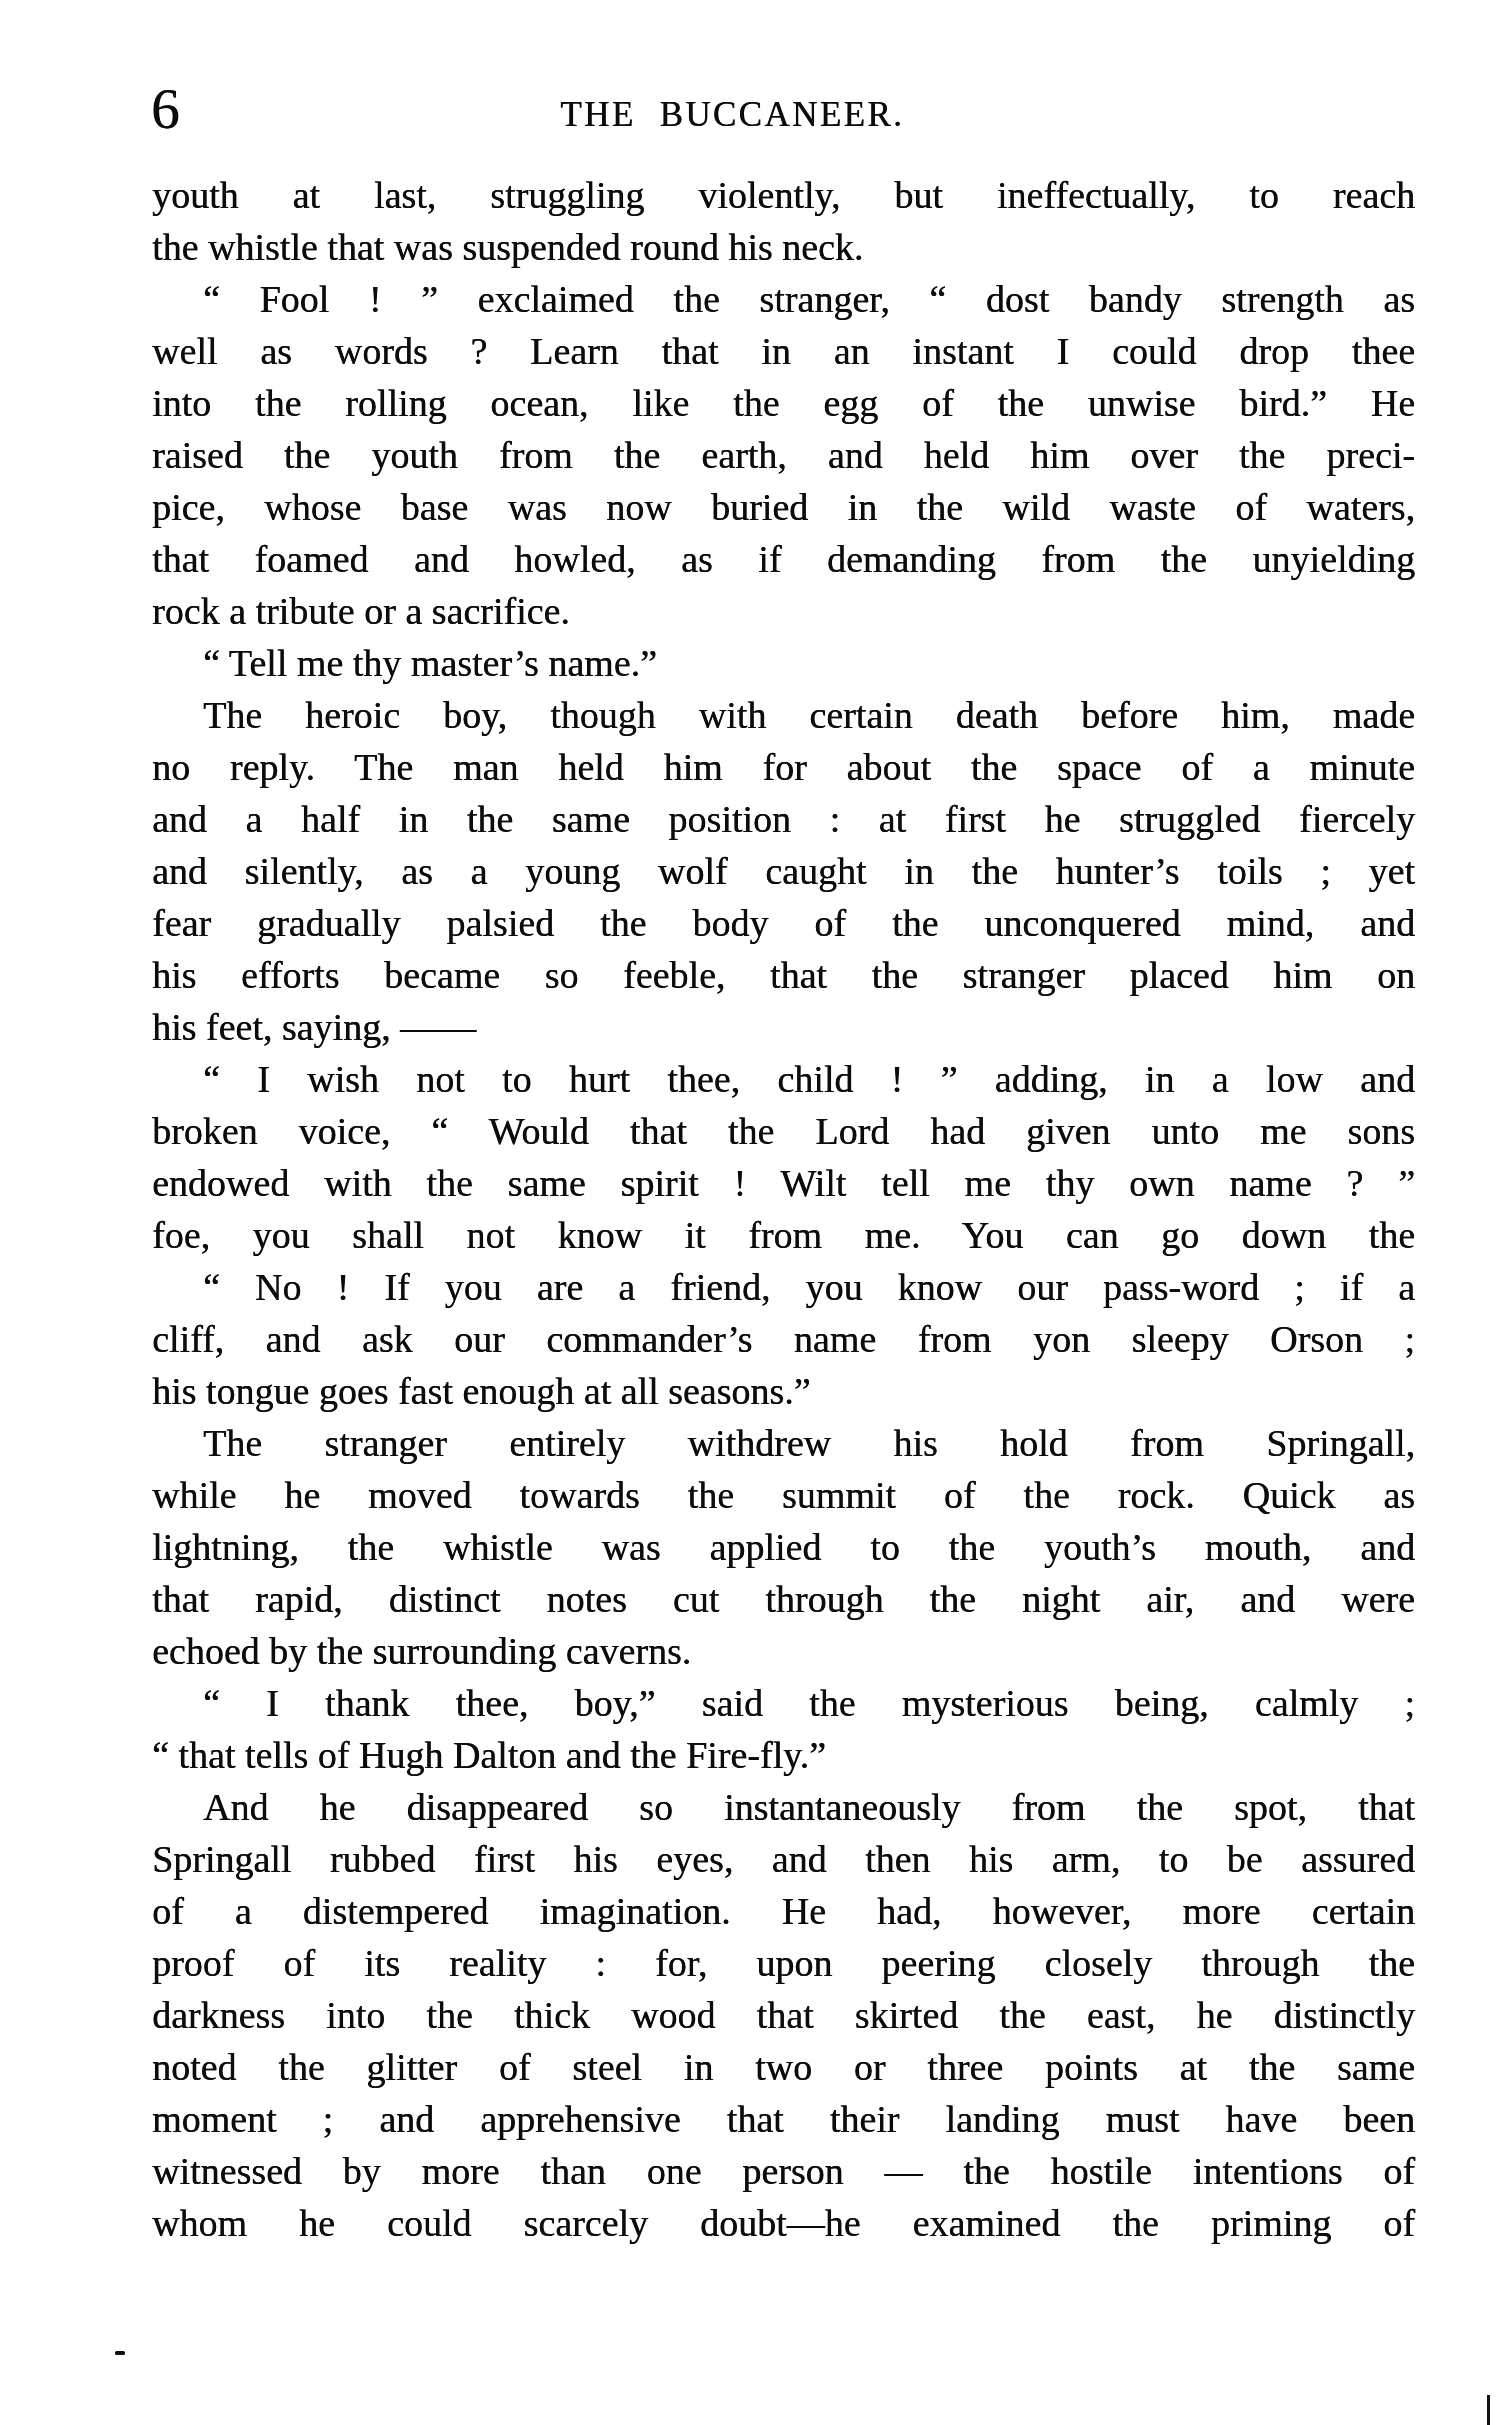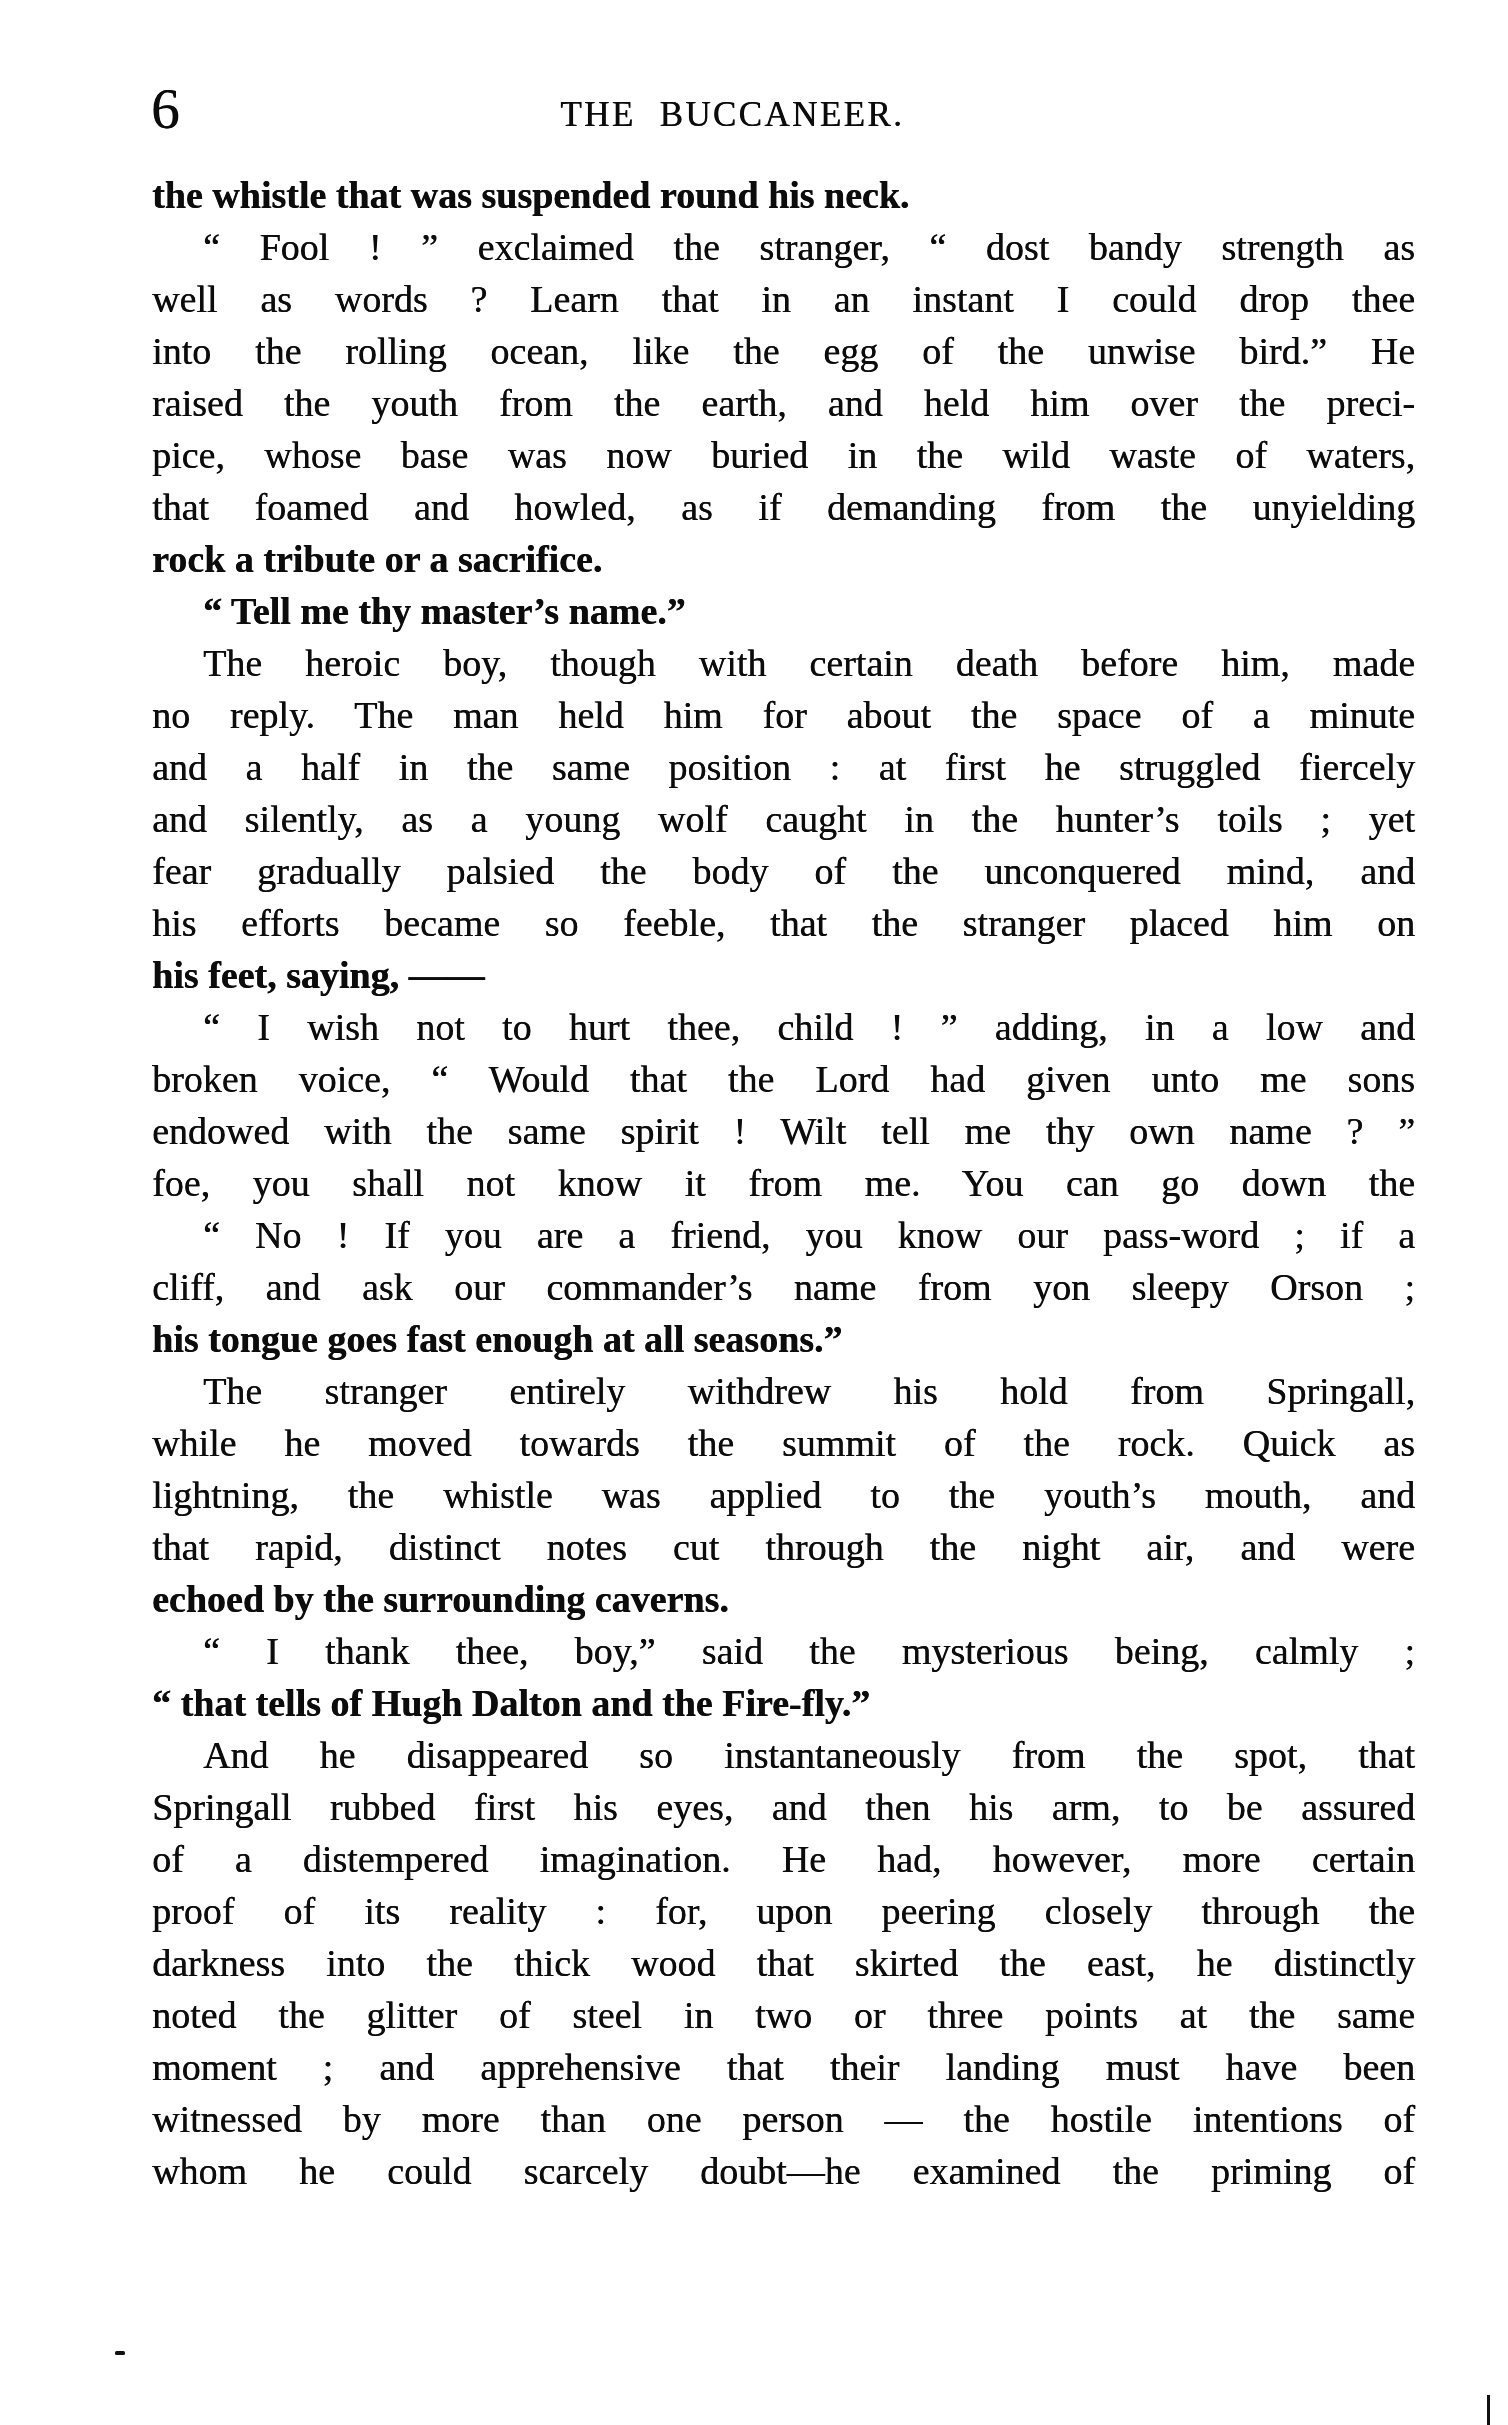--- a/index.html
+++ b/index.html
@@ -48,21 +48,20 @@
   }
   .line {
     height: 52px;
     text-align: justify;
     text-align-last: justify;
     text-justify: inter-word;
   }
   .line.pe {
     text-align: center;
     text-align-last: left;
-    font-weight: bold;
   }
   .line.ind {
     text-indent: 51px;
   }
   .artifact-dash {
     position: absolute;
     left: 115px;
     top: 2351px;
     width: 10.4px;
     height: 4px;
@@ -78,20 +77,21 @@
     background: #101010;
   }
 </style>
 </head>
 <body>
 
 <div class="page">
   <div class="page-number">6</div>
   <div class="running-title">THE BUCCANEER.</div>
   <div class="text-block" id="text-block">
+      <div class="line">youth at last, struggling violently, but ineffectually, to reach</div>
       <div class="line pe">the whistle that was suspended round his neck.</div>
       <div class="line ind">“ Fool ! ” exclaimed the stranger, “ dost bandy strength as</div>
       <div class="line">well as words ?  Learn that in an instant I could drop thee</div>
       <div class="line">into the rolling ocean, like the egg of the unwise bird.”  He</div>
       <div class="line">raised the youth from the earth, and held him over the preci-</div>
       <div class="line">pice, whose base was now buried in the wild waste of waters,</div>
       <div class="line">that foamed and howled, as if demanding from the unyielding</div>
       <div class="line pe">rock a tribute or a sacrifice.</div>
       <div class="line ind pe">“ Tell me thy master’s name.”</div>
       <div class="line ind">The heroic boy, though with certain death before him, made</div>

